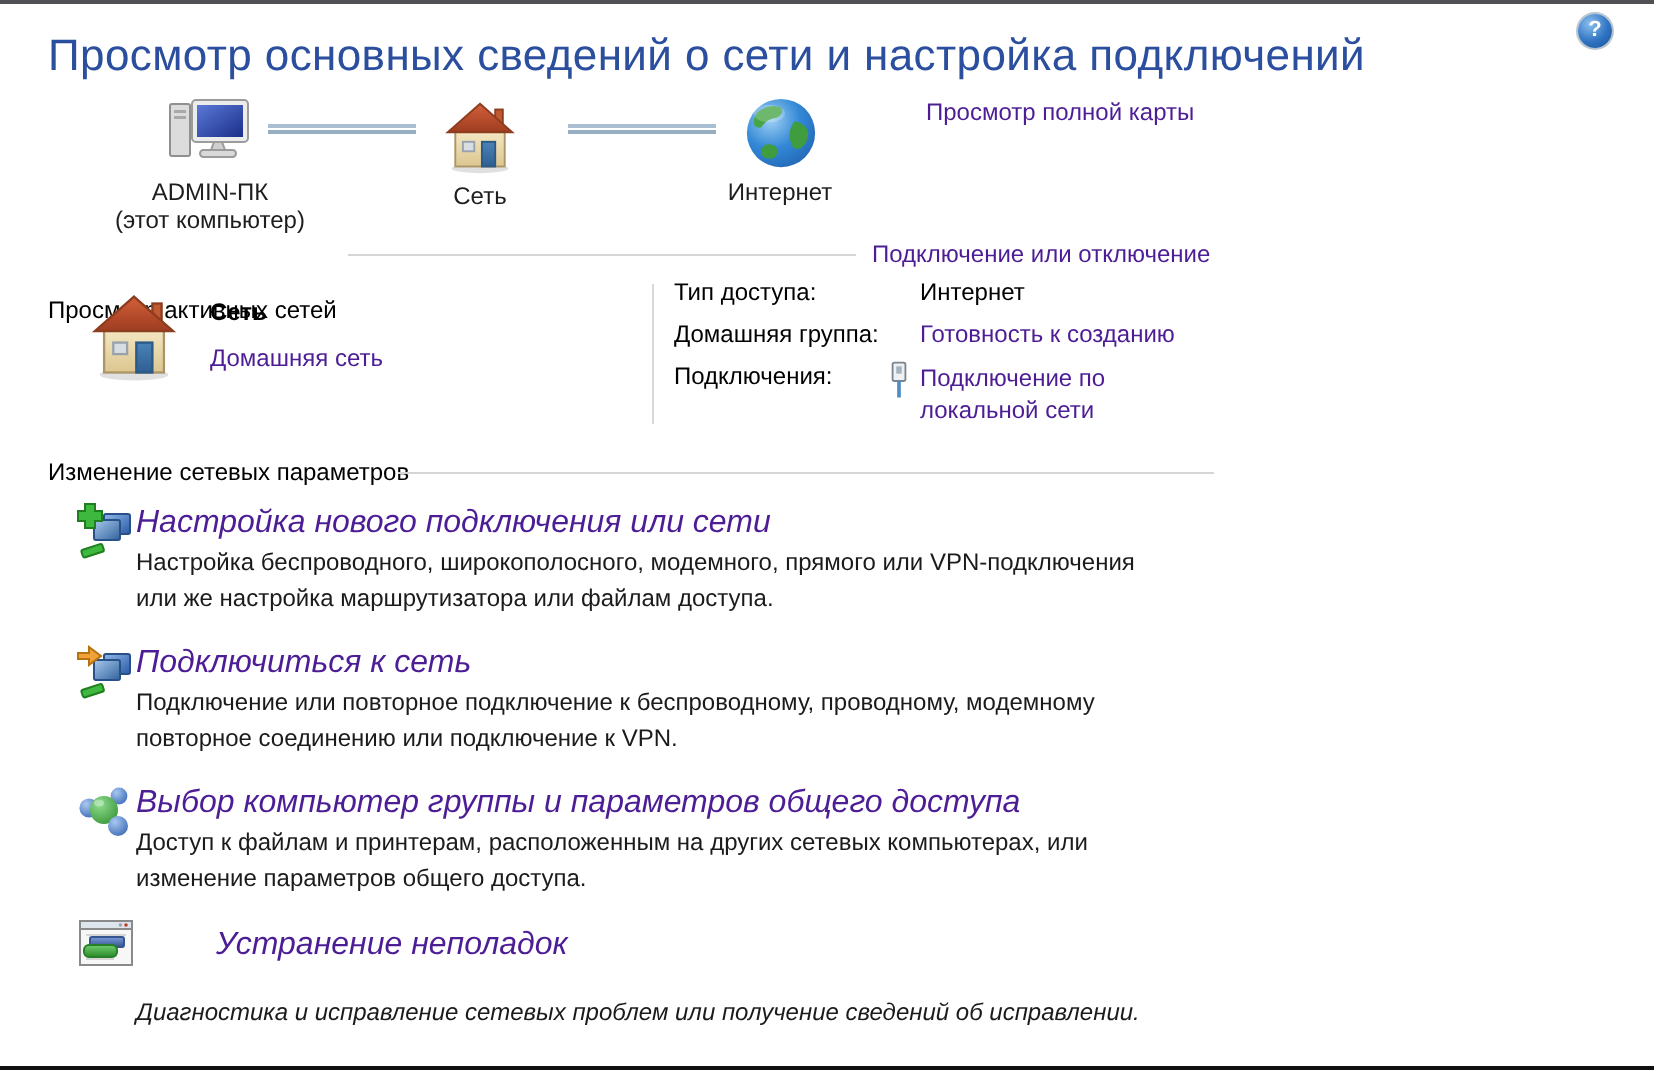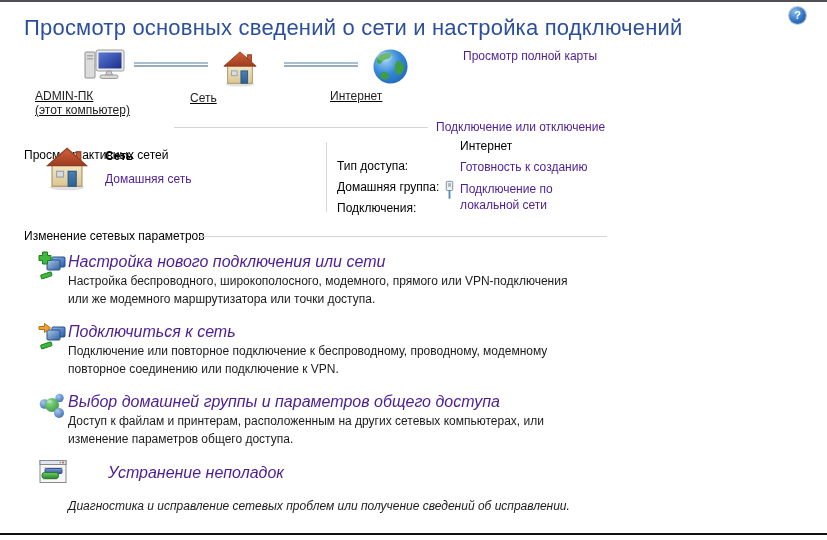--- a/index.html
+++ b/index.html
@@ -16,35 +16,35 @@
     font-size:22px;color:#2b4f9e;letter-spacing:0.2px;
   }
   .link{color:#4c1d95;text-decoration:none;cursor:pointer;}
   .help-btn{
     position:absolute;left:789px;top:7px;width:17px;height:17px;border-radius:50%;
     background:radial-gradient(circle at 35% 28%, #8cc0ee, #2f73c2 55%, #1c5494);
     color:#fff;font-size:11px;font-weight:bold;text-align:center;line-height:17px;
     box-shadow:0 0 0 1px #b9c4cf;cursor:pointer;
   }
   
-  .map-node{position:absolute;cursor:pointer;text-decoration:underline;}
+  .map-node{position:absolute;text-align:center;cursor:pointer;}
   .map-node .ic{display:block;margin:0 auto;}
   .node-label{margin-top:3px;color:#1e1e1e;}
   .node-sublabel{color:#1e1e1e;}
   .map-line{
     position:absolute;height:5px;
     background:linear-gradient(#a9bed0 0 1.8px,#ffffff 1.8px 3.2px,#97aec2 3.2px 5px);
   }
   
   .section-label{position:absolute;color:#000;}
   .section-rule{position:absolute;height:1px;background:#d5d5d5;}
   
   .net-name{position:absolute;font-weight:bold;color:#000;}
   .v-divider{position:absolute;width:1px;background:#d8d8d8;}
-  .det-label{position:absolute;color:#000;margin-top:20px;}
+  .det-label{position:absolute;color:#000;}
   .det-value{position:absolute;}
   .det-plain{color:#000;}
   .wrap-narrow{width:100px;line-height:16px;display:block;}
   
   .item-title{position:absolute;font-size:16px;font-style:italic;}
   .item-desc{position:absolute;width:552px;line-height:18px;color:#1b1b1b;}
 </style>
 </head>
 <body>
 
@@ -189,21 +189,21 @@
     <rect x="14" y="6" width="13" height="10" rx="1" fill="url(#ncB)" stroke="#2a5088"></rect>
     <rect x="9" y="9" width="13" height="10" rx="1" fill="url(#ncF)" stroke="#2a5088"></rect>
     <path d="M4.5 1 h5 v3.5 H13 v5 H9.5 V13 h-5 V9.5 H1 v-5 h3.5 z" fill="#3fb83f" stroke="#1f7f1f"></path>
     <g transform="rotate(-18 8 25)">
       <rect x="3" y="22.5" width="11" height="4" rx="1" fill="#3fb83f" stroke="#1f7f1f"></rect>
     </g>
   </svg>
   <a class="item-title link" style="left:68px;top:253px;">Настройка нового подключения или сети</a>
   <div class="item-desc" style="left:68px;top:272px;">
     <div>Настройка беспроводного, широкополосного, модемного, прямого или VPN-подключения</div>
-    <div>или же модемного маршрутизатора или точки доступа.</div>
+    <div>или же настройка маршрутизатора или файлам доступа.</div>
   </div>
 
   <svg class="abs" style="left:38px;top:321px;" width="30" height="30" viewBox="0 0 30 30">
     <defs>
       <linearGradient id="cnB" x1="0" y1="0" x2="1" y2="1">
         <stop offset="0" stop-color="#8fb8e8"></stop>
           <stop offset="1" stop-color="#2a5aa8"></stop>
       </linearGradient>
       <linearGradient id="cnF" x1="0" y1="0" x2="1" y2="1">
         <stop offset="0" stop-color="#a9c9ee"></stop>
@@ -233,21 +233,21 @@
         <stop offset="0" stop-color="#8fdc8f"></stop>
           <stop offset="1" stop-color="#2f8f2f"></stop>
       </radialGradient>
     </defs>
     <circle cx="21.5" cy="7" r="4.2" fill="url(#hgB)"></circle>
     <circle cx="6.5" cy="13" r="4.8" fill="url(#hgB)"></circle>
     <circle cx="14" cy="14" r="7" fill="url(#hgG)"></circle>
     <circle cx="21" cy="22" r="5" fill="url(#hgB)"></circle>
     <ellipse cx="11.5" cy="10.5" rx="2.6" ry="1.7" fill="#fff" opacity="0.35"></ellipse>
   </svg>
-  <a class="item-title link" style="left:68px;top:393px;">Выбор домашней группы и параметров общего доступа</a>
+  <a class="item-title link" style="left:68px;top:393px;">Выбор компьютер группы и параметров общего доступа</a>
   <div class="item-desc" style="left:68px;top:412px;">
     <div>Доступ к файлам и принтерам, расположенным на других сетевых компьютерах, или</div>
     <div>изменение параметров общего доступа.</div>
   </div>
 
   <svg class="abs" style="left:38px;top:457px;" width="30" height="30" viewBox="0 0 30 30">
     <defs>
       <linearGradient id="tbB" x1="0" y1="0" x2="0" y2="1">
         <stop offset="0" stop-color="#7a9ade"></stop>
           <stop offset="1" stop-color="#35558c"></stop>

